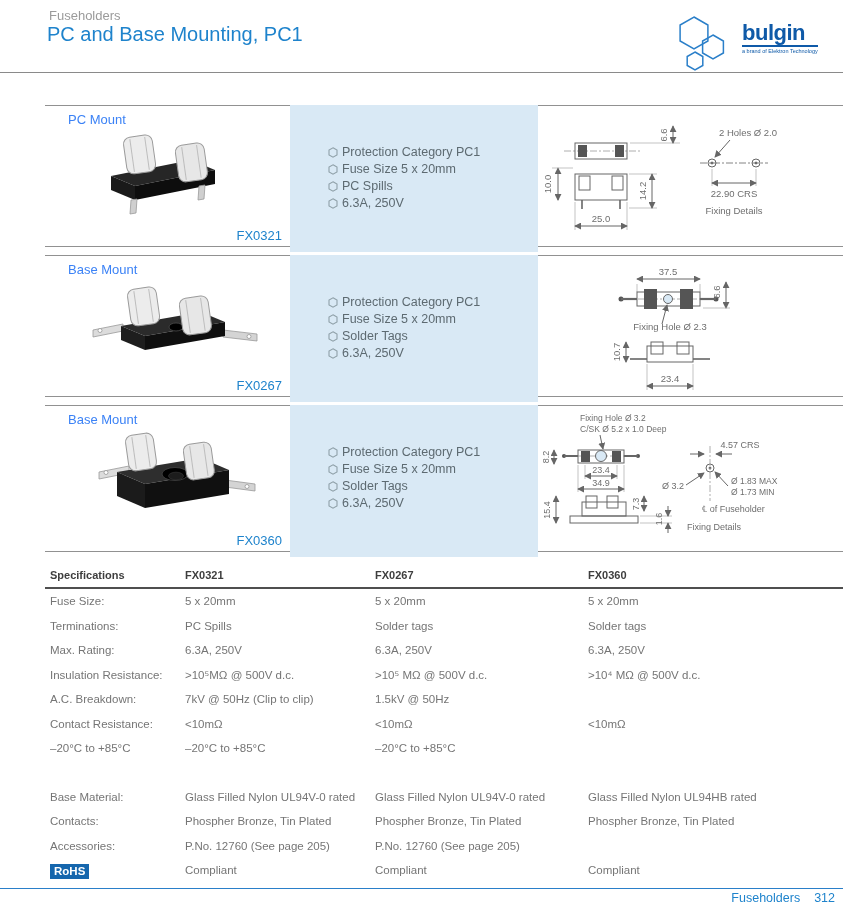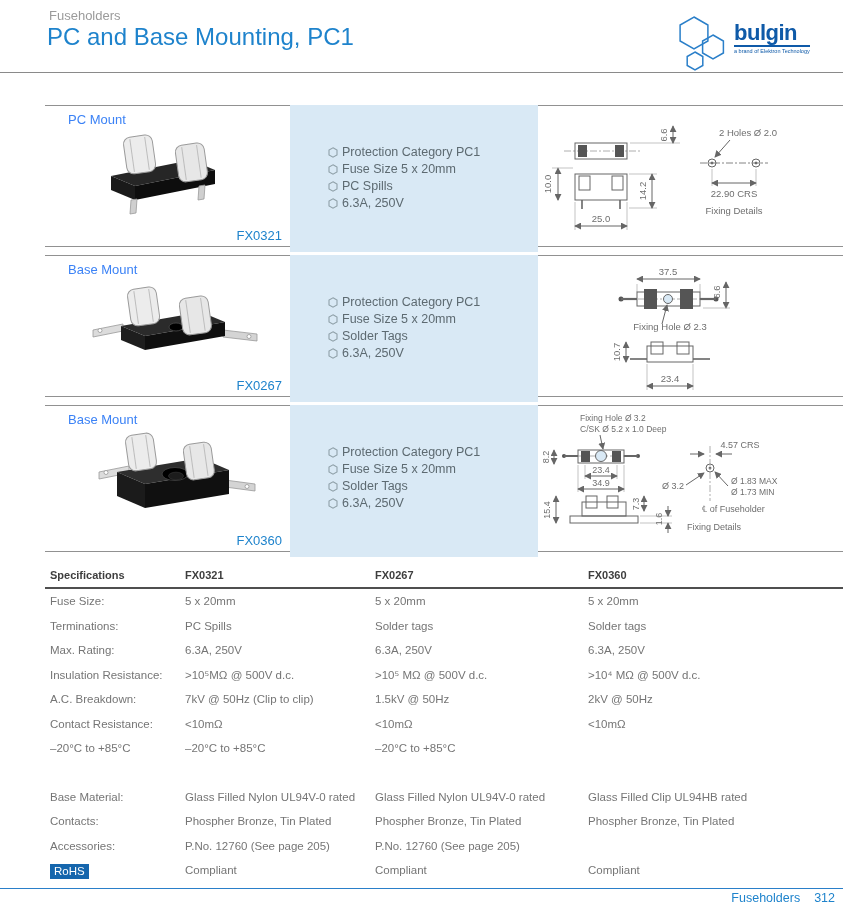--- a/index.html
+++ b/index.html
@@ -1,22 +1,22 @@
 <!DOCTYPE html>
 <html><head>
 <meta charset="utf-8">
 <style>
   html,body{margin:0;padding:0;background:#fff;font-family:"Liberation Sans",sans-serif;}
   .page{position:relative;width:843px;height:906px;background:#fff;overflow:hidden;}
 
   
   .header-category{position:absolute;left:49px;top:8px;font-size:13px;color:#9b9b9b;}
-  .page-title{position:absolute;left:47px;top:23px;font-size:24px;color:#1e83cc;}
+  .page-title{position:absolute;left:47px;top:23px;font-size:20px;color:#1e83cc;}
   .header-rule{position:absolute;left:0;top:72px;width:843px;height:1px;background:#8a8a8a;}
-  .logo{position:absolute;left:668px;top:3px;display:flex;align-items:center;gap:4px;}
+  .logo{position:absolute;left:668px;top:3px;display:flex;align-items:center;gap:12px;}
   .logo-text{display:flex;flex-direction:column;}
   .logo-text .brand{font-size:22px;font-weight:bold;color:#0f5aa8;line-height:22px;letter-spacing:-0.5px;}
   .logo-text .tagline{font-size:5.5px;color:#0f5aa8;border-top:2px solid #0f5aa8;padding-top:1px;margin-top:1px;}
 
   
   .product-section{position:absolute;left:45px;width:798px;height:142px;
     border-top:1px solid #919191;border-bottom:1px solid #919191;box-sizing:border-box;}
   #sec1{top:105px}#sec2{top:255px}#sec3{top:405px;height:147px}
   .cell-left{position:absolute;left:0;top:0;width:245px;height:100%;}
   .mount-label{position:absolute;left:23px;top:6px;font-size:13px;color:#3b82f6;}
@@ -32,21 +32,21 @@
 
   
   .spec-table{position:absolute;left:45px;top:565px;width:798px;}
   .spec-header{display:grid;grid-template-columns:135px 190px 213px 1fr;padding:4px 0 6px 5px;
     border-bottom:2px solid #4f4f4f;font-size:11px;font-weight:bold;color:#3e3e3e;}
   .spec-row{display:grid;grid-template-columns:135px 190px 213px 1fr;padding:6px 0 0 5px;
     min-height:18.5px;font-size:11.5px;color:#757575;align-items:start;}
   .spec-row.tall{min-height:42.5px;}
   .spec-label{padding-right:20px;}
   .sublabel{display:block;line-height:13.5px;}
-  .rohs-badge{display:inline-block;background:#1566ad;color:#fff;padding:1px 4px 2px;font-size:11.5px;}
+  .rohs-badge{display:inline-block;background:#1566ad;color:#fff;padding:1px 4px 2px;font-size:11.5px;font-weight:bold;}
 
   
   .footer-rule{position:absolute;left:0;top:888px;width:843px;height:1px;background:#2a7fc9;}
   .footer-text{position:absolute;right:8px;top:891px;font-size:12.5px;color:#1e83cc;}
   .footer-text .page-no{margin-left:14px;}
 </style>
 </head>
 <body>
 
 <div class="page">
@@ -404,38 +404,37 @@
     <div class="spec-row">
       <span class="spec-label">Insulation Resistance:</span>
       <span>&gt;10⁵MΩ @ 500V d.c.</span>
       <span>&gt;10⁵ MΩ @ 500V d.c.</span>
       <span>&gt;10⁴ MΩ @ 500V d.c.</span>
     </div>
     <div class="spec-row">
       <span class="spec-label">A.C. Breakdown:</span>
       <span>7kV @ 50Hz (Clip to clip)</span>
       <span>1.5kV @ 50Hz</span>
-      <span>2kV @ 50Hz</span>
     </div>
     <div class="spec-row">
       <span class="spec-label">Contact Resistance:</span>
       <span>&lt;10mΩ</span>
       <span>&lt;10mΩ</span>
       <span>&lt;10mΩ</span>
     </div>
     <div class="spec-row tall">
       <span>–20°C to +85°C</span>
       <span>–20°C to +85°C</span>
       <span>–20°C to +85°C</span>
     </div>
     <div class="spec-row">
       <span class="spec-label">Base Material:</span>
       <span>Glass Filled Nylon UL94V-0 rated</span>
       <span>Glass Filled Nylon UL94V-0 rated</span>
-      <span>Glass Filled Clip UL94HB rated</span>
+      <span>Glass Filled Nylon UL94HB rated</span>
     </div>
     <div class="spec-row">
       <span class="spec-label">Contacts:</span>
       <span>Phospher Bronze, Tin Plated</span>
       <span>Phospher Bronze, Tin Plated</span>
       <span>Phospher Bronze, Tin Plated</span>
     </div>
     <div class="spec-row">
       <span class="spec-label">Accessories:</span>
       <span>P.No. 12760 (See page 205)</span>

